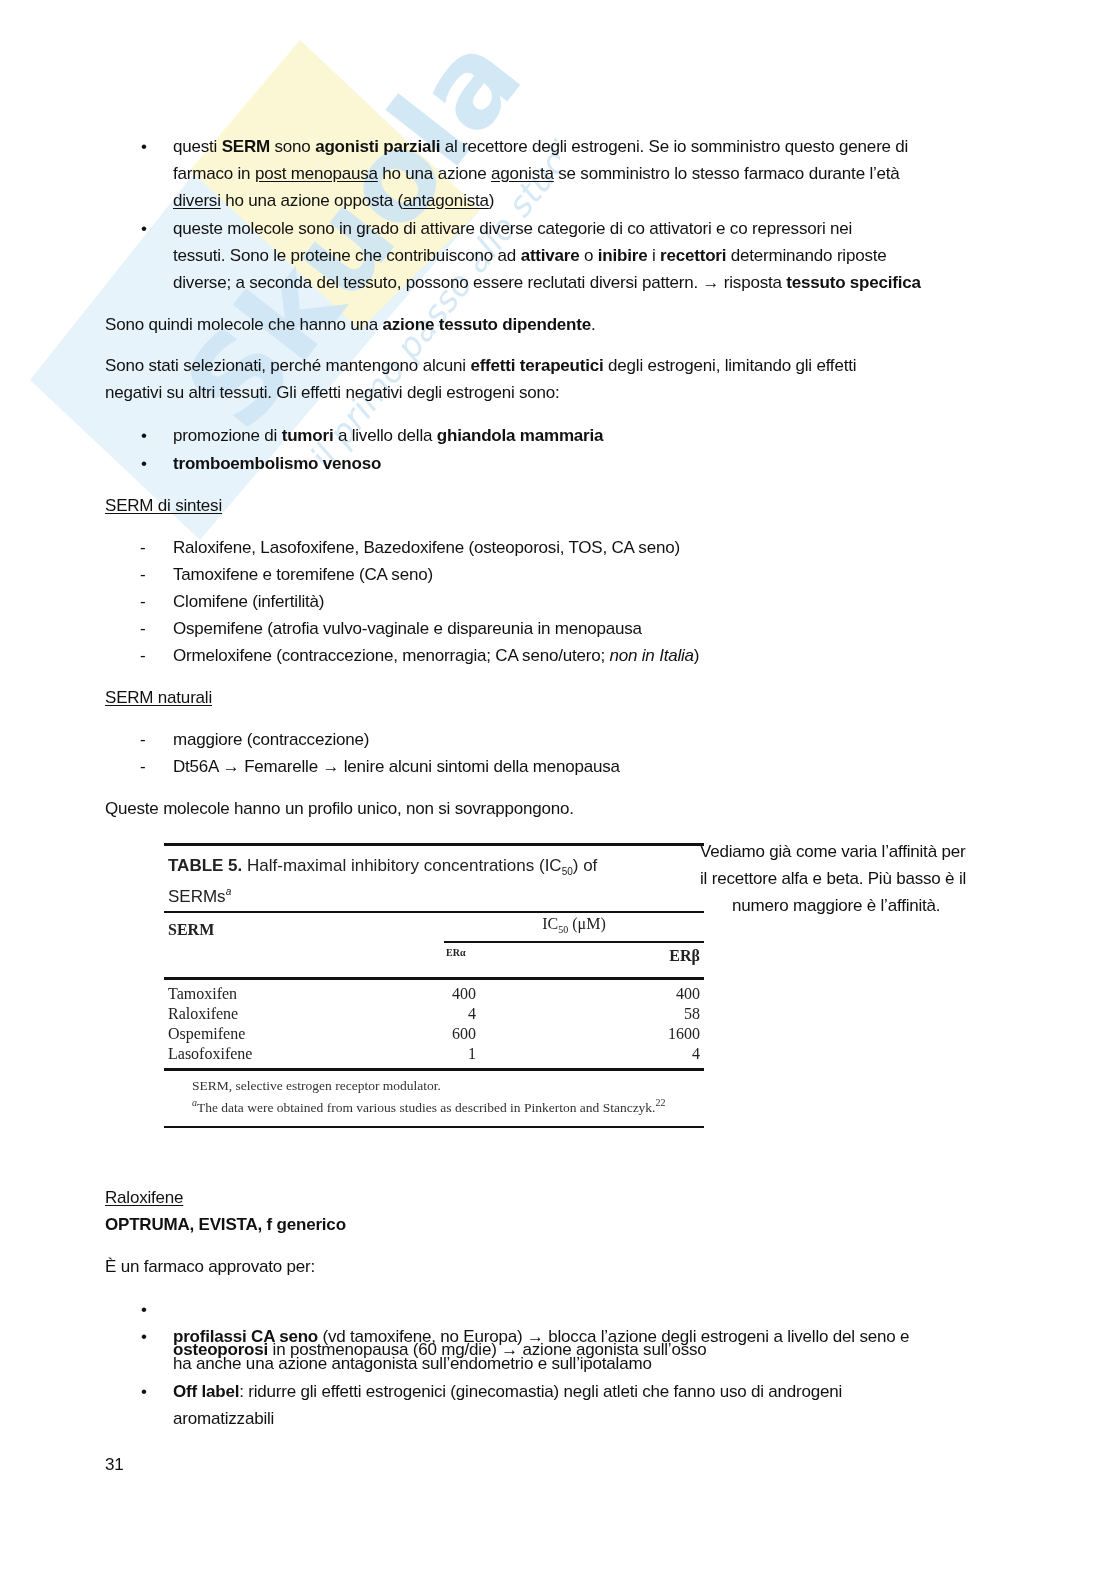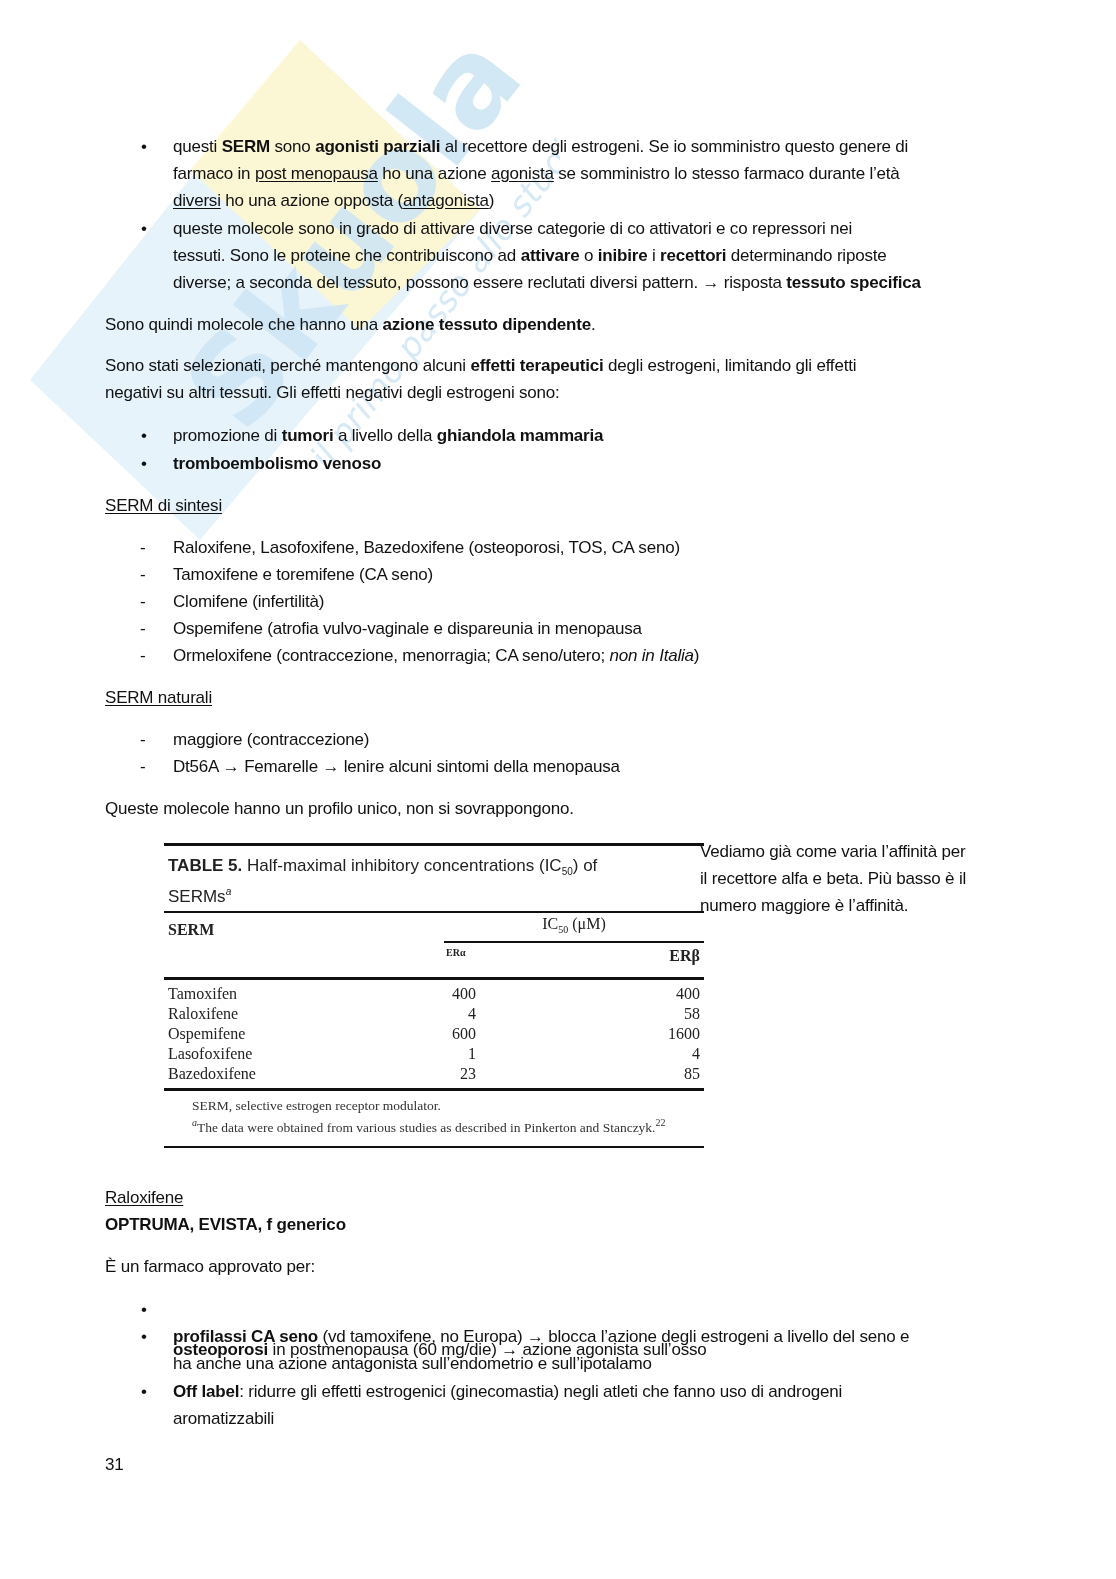--- a/index.html
+++ b/index.html
@@ -129,37 +129,32 @@
       <div class="trow">
           <span class="n">Ospemifene</span>
           <span class="a">600</span>
           <span class="b">1600</span>
         </div>
       <div class="trow">
           <span class="n">Lasofoxifene</span>
           <span class="a">1</span>
           <span class="b">4</span>
         </div>
-      <div class="trow">
-          <span class="n">Bazedoxifene</span>
-          <span class="a">23</span>
-          <span class="b">85</span>
-        </div>
     </div>
     <div class="rule-thick"></div>
     <div class="tfoot">
       <div class="f1">SERM, selective estrogen receptor modulator.</div>
       <div class="f2"><sup><i>a</i></sup><span>The data were obtained from various studies as described in Pinkerton and Stanczyk.</span><sup>22</sup></div>
     </div>
     <div class="rule-thin"></div>
   </div>
 
   <div class="txt" style="left:700px; top:838px">Vediamo già come varia l’affinità per</div>
   <div class="txt" style="left:700px; top:865px">il recettore alfa e beta. Più basso è il</div>
-  <div class="txt" style="left:700px; top:892px">numero maggiore è l’affinità.</div>
+  <div class="txt" style="left:732px; top:892px">numero maggiore è l’affinità.</div>
 
   <div class="txt p" style="top:1184px"><u>Raloxifene</u></div>
   <div class="txt p" style="top:1211px"><b>OPTRUMA, EVISTA, f generico</b></div>
   <div class="txt p" style="top:1253px">È un farmaco approvato per:</div>
 
   <div>
     <span class="bul" style="top:1296px">•</span>
     <div class="txt li" style="top:1336px"><b>osteoporosi</b> in postmenopausa (60 mg/die) → azione agonista sull’osso</div>
     <span class="bul" style="top:1323px">•</span>
     <div class="txt li" style="top:1323px"><b>profilassi CA seno</b> (vd tamoxifene, no Europa) → blocca l’azione degli estrogeni a livello del seno e</div>

